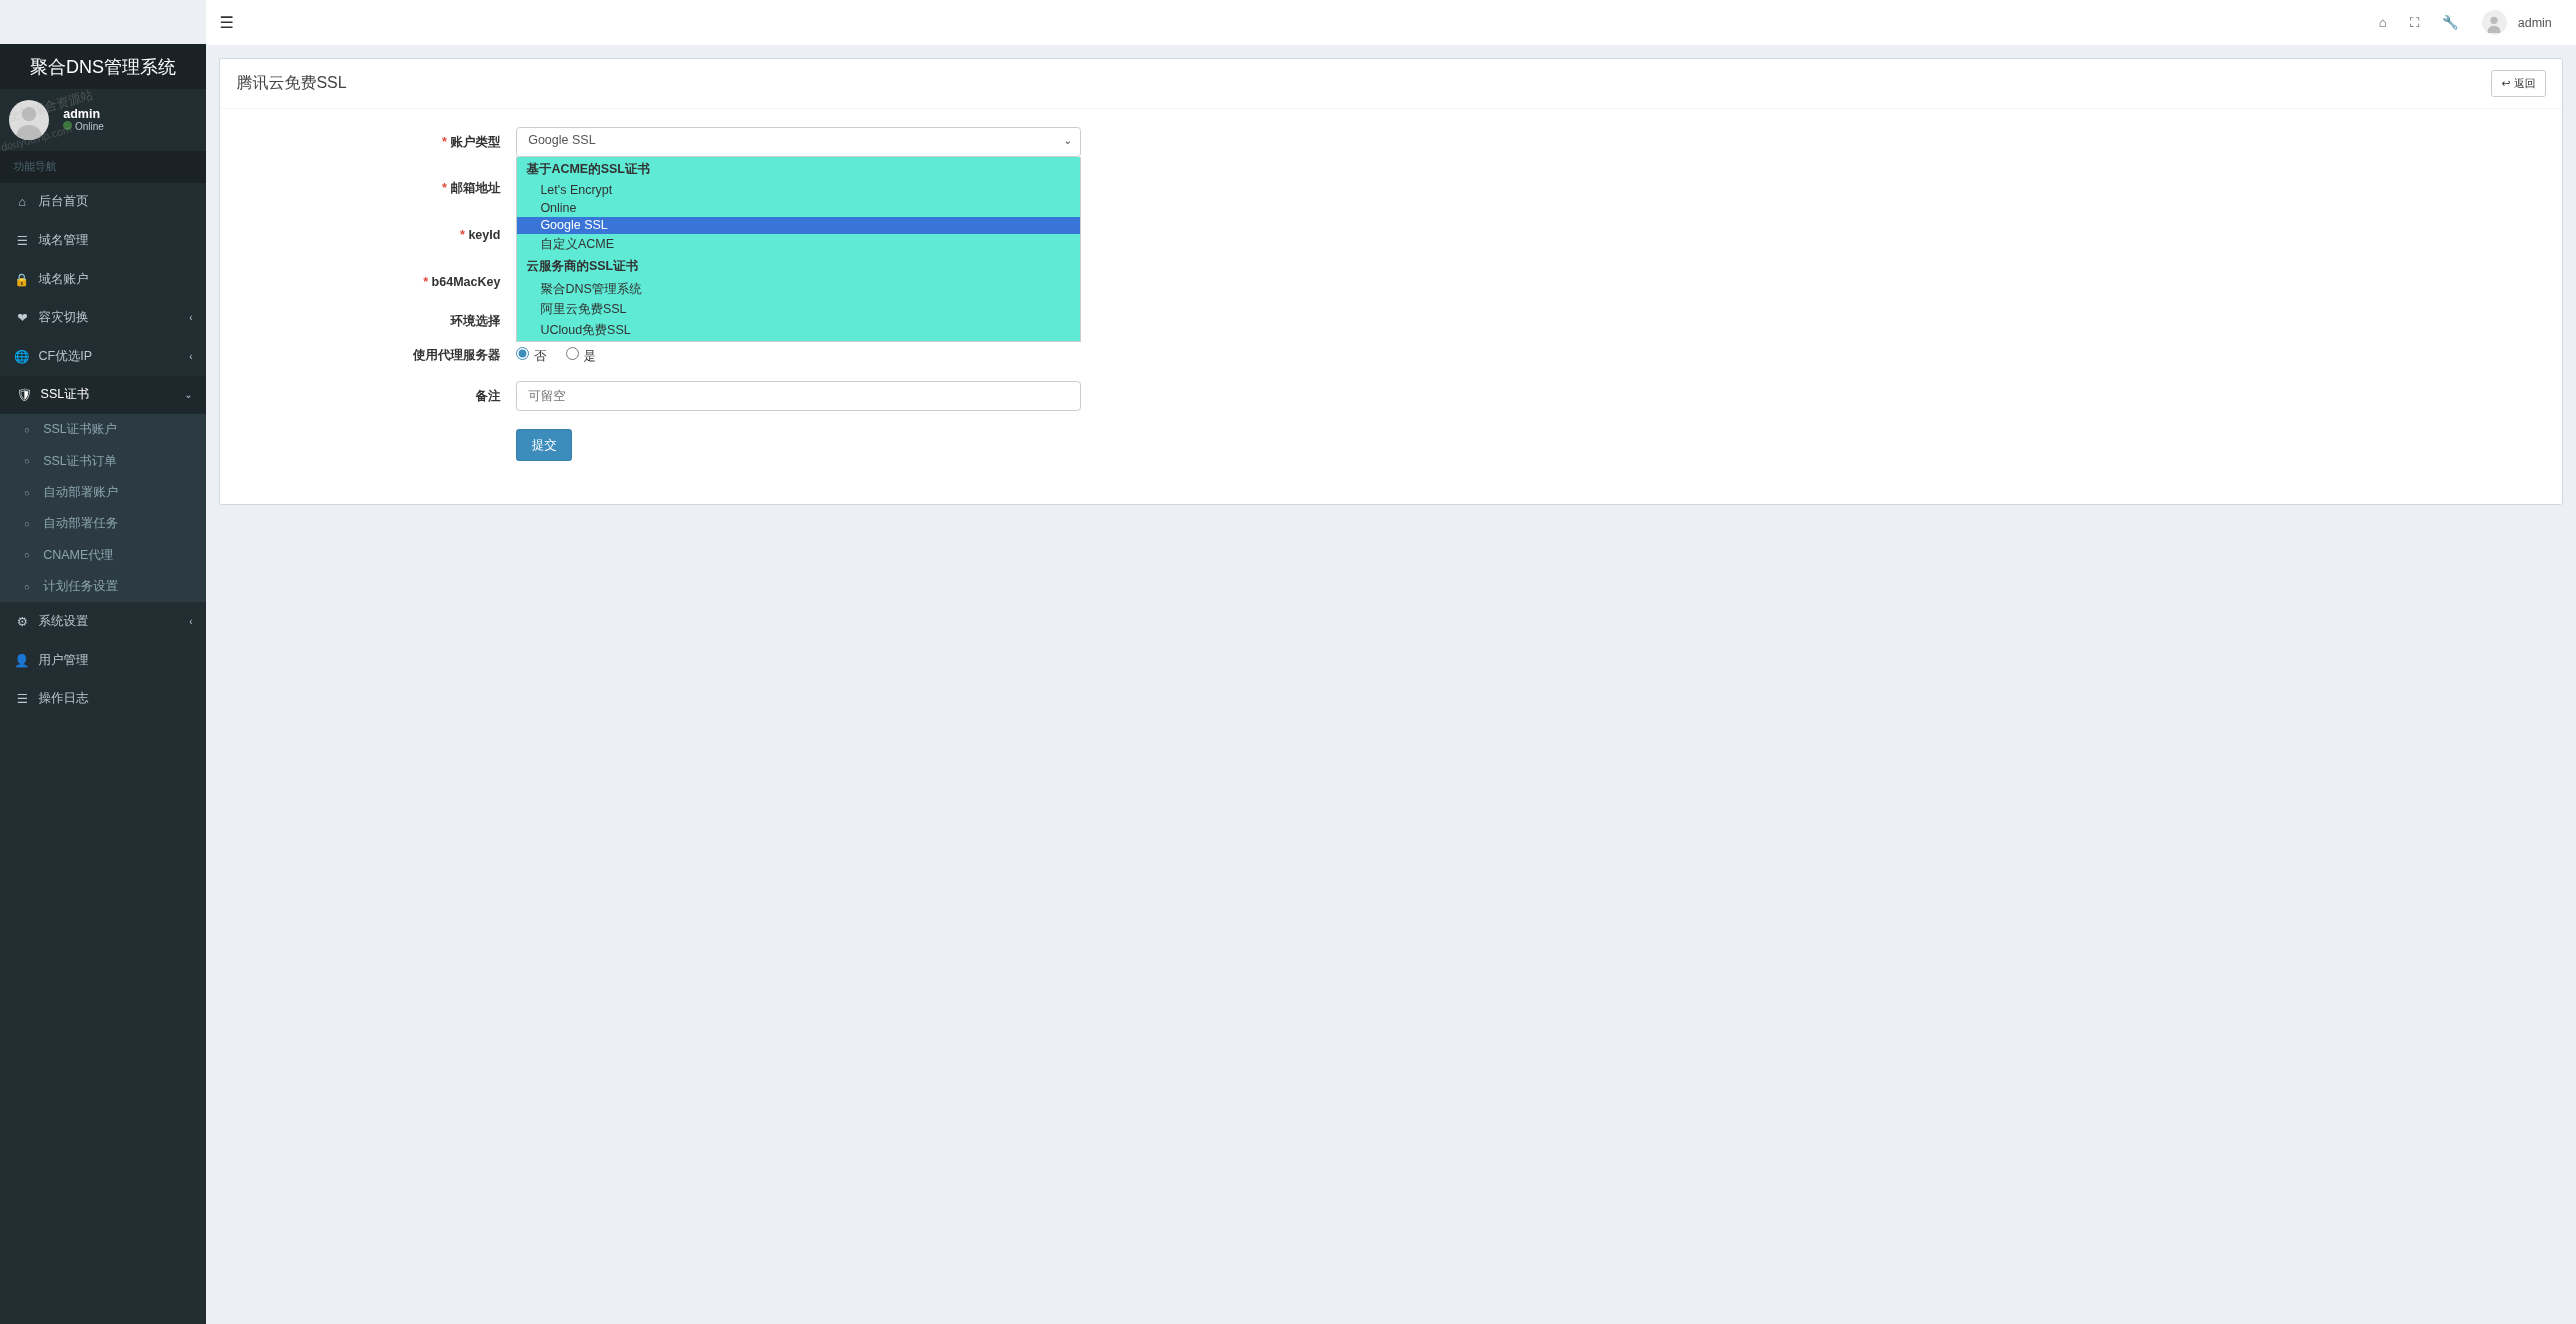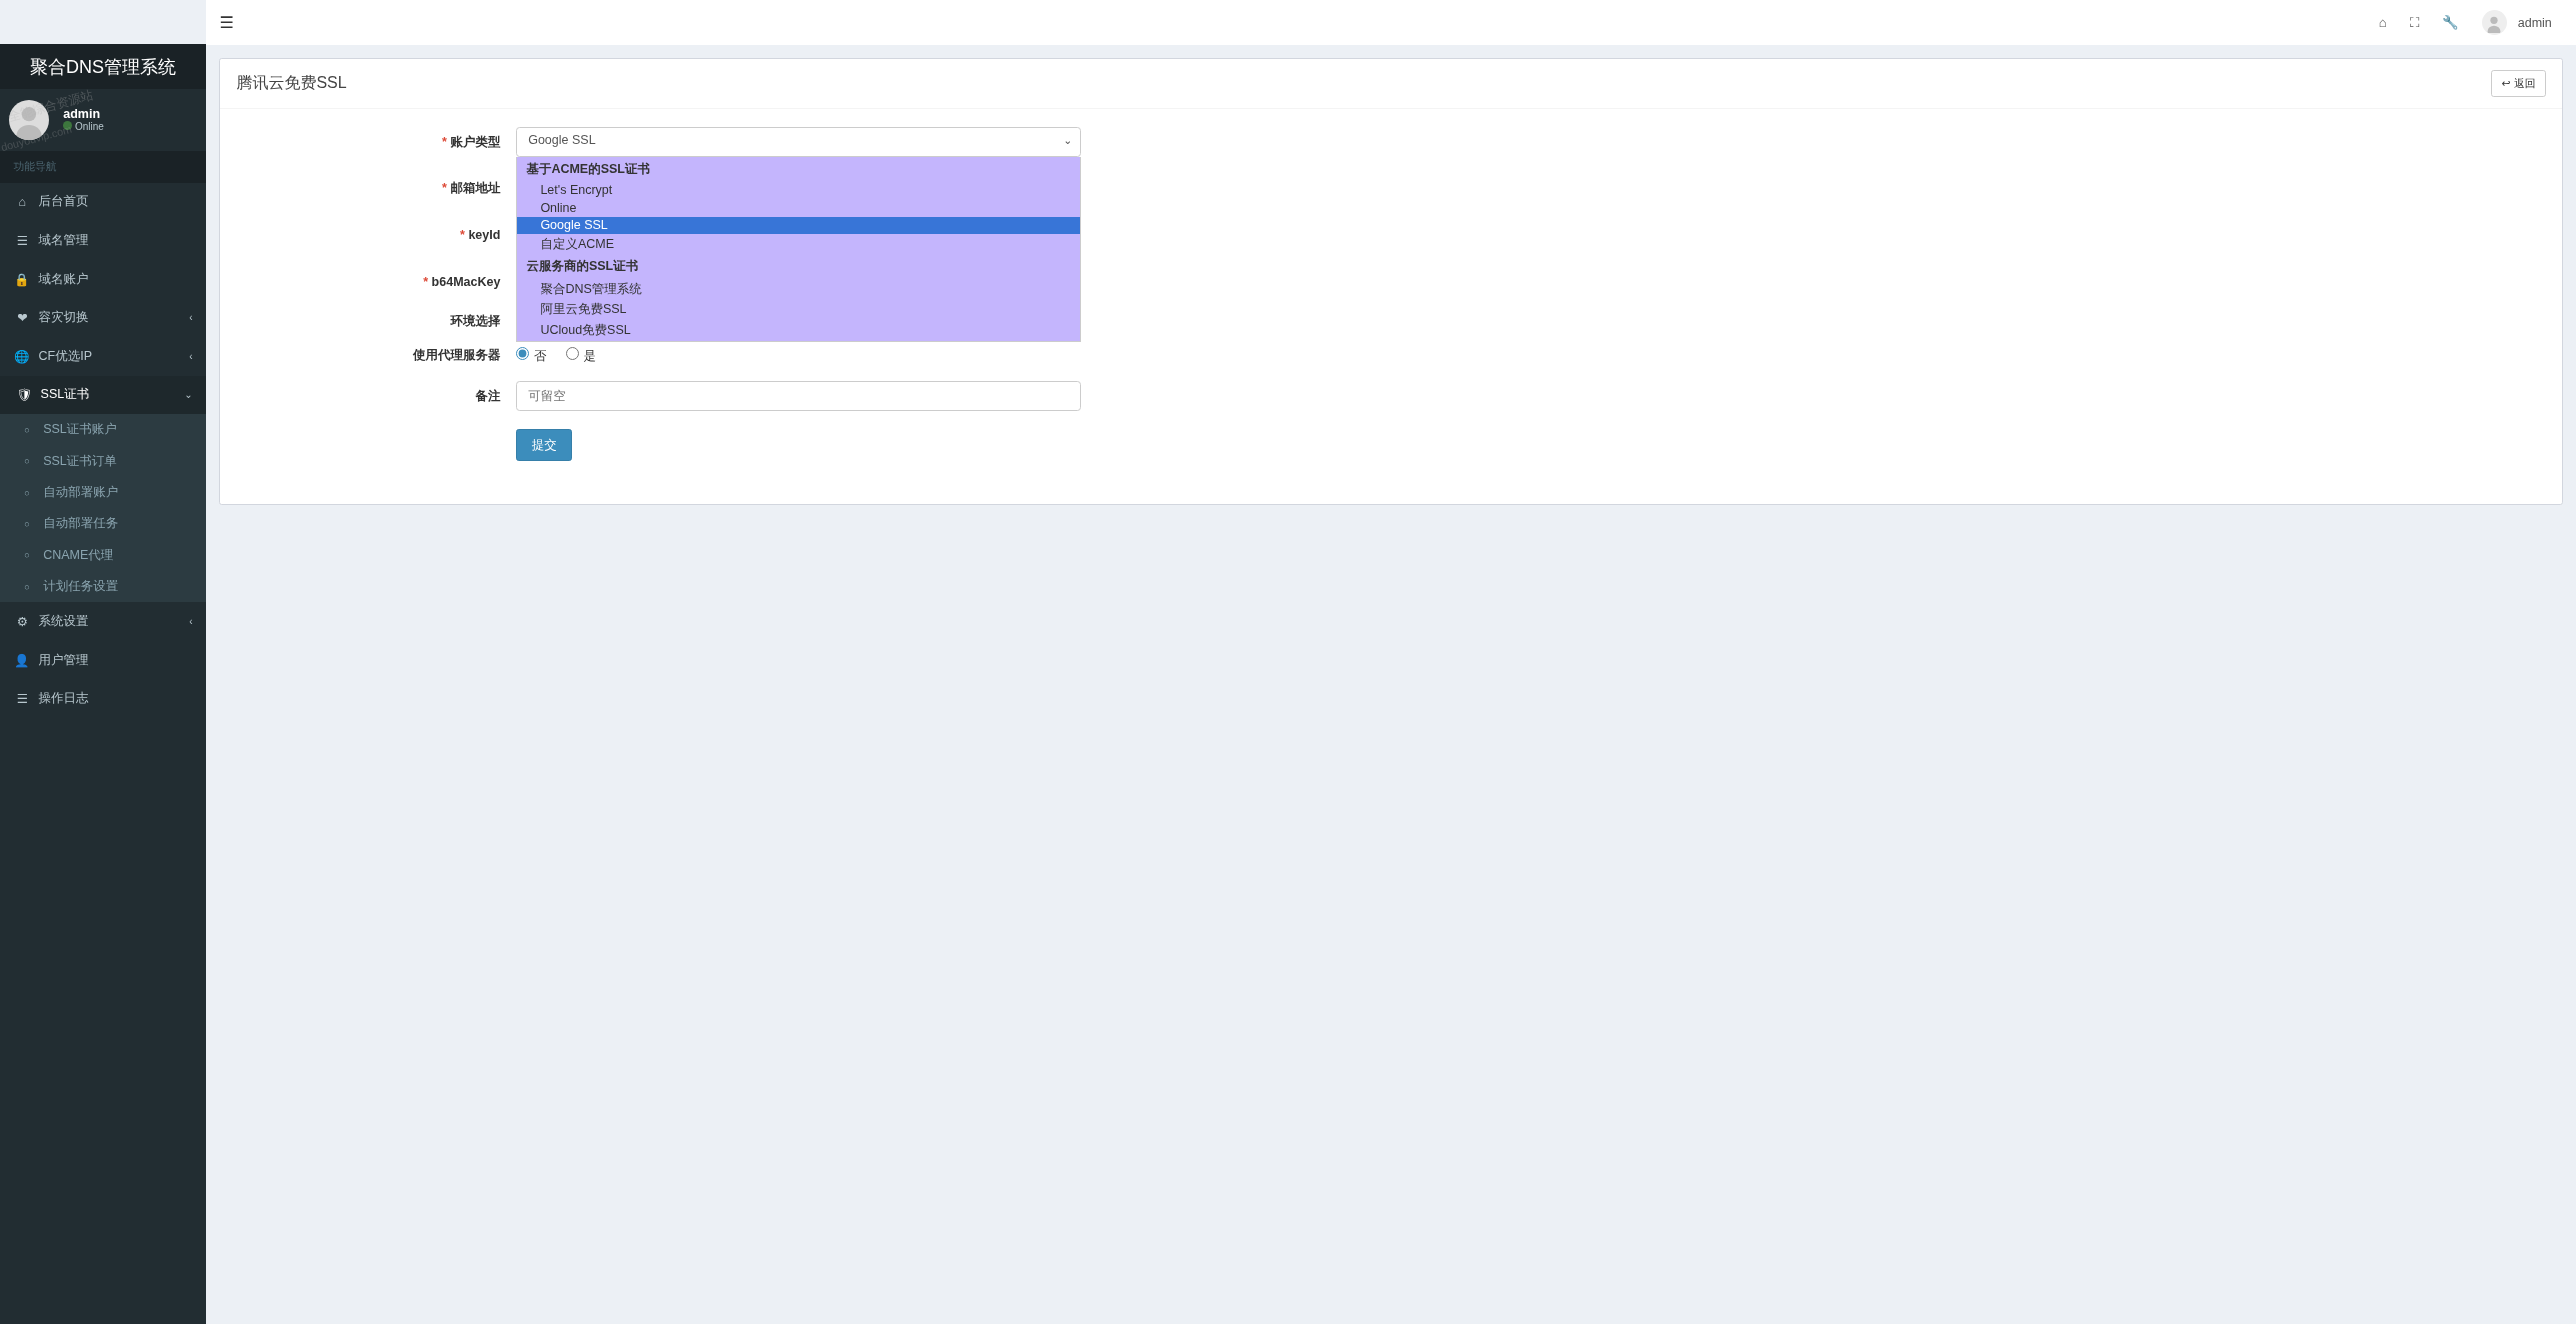--- a/index.html
+++ b/index.html
@@ -45,21 +45,21 @@
 
 .form-row { display: flex; align-items: center; margin-bottom: 16px; }
 .form-label { width: 278px; text-align: right; padding-right: 16px; font-size: 12.5px; color: #333; font-weight: 700; }
 .form-label.req::before { content: "* "; color: #dd4b39; }
 .form-control-wrap { flex: 0 0 565px; position: relative; }
 .form-control { width: 100%; height: 30.5px; border: 0.9px solid #ccc; border-radius: 3.6px; padding: 5.4px 25px 5.4px 10.8px; font-size: 12.5px; color: #555; background: #fff; }
 .select-arrow { position: absolute; right: 9px; top: 7.2px; font-size: 10.8px; color: #555; pointer-events: none; }
 .radio-group label { margin-right: 16px; font-size: 12.5px; font-weight: 400; }
 .radio-group input { margin-right: 4.5px; accent-color: #3c8dbc; }
 
-.dropdown { position: absolute; top: 30.5px; left: 0; right: 0; background: #c4b5fd; border: 0.9px solid #ccc; border-top: none; z-index: 100; font-size: 12.5px; }
+.dropdown { position: absolute; top: 30.5px; left: 0; right: 0; background: #5eead4; border: 0.9px solid #ccc; border-top: none; z-index: 100; font-size: 12.5px; }
 .dropdown .optgroup { padding: 3.6px 9px; font-weight: 700; color: #333; }
 .dropdown .opt { padding: 1.8px 9px 1.8px 23px; color: #333; cursor: pointer; }
 .dropdown .opt.selected { background: #3875d7; color: #fff; }
 
 .alert { padding: 12.5px 31px 12.5px 12.5px; border: 0.9px solid #bce8f1; background: #d9edf7; color: #31708f; border-radius: 3.6px; position: relative; }
 .alert .close { position: absolute; right: 12.5px; top: 10.8px; color: #31708f; opacity: 0.5; cursor: pointer; font-size: 16px; }
 .alert a { color: #245269; text-decoration: none; }
 .alert strong { font-weight: 700; }
 
 .btn-primary { background: #3c8dbc; border: 0.9px solid #367fa9; color: #fff; padding: 6.3px 14.3px; border-radius: 2.7px; font-size: 12.5px; cursor: pointer; }

